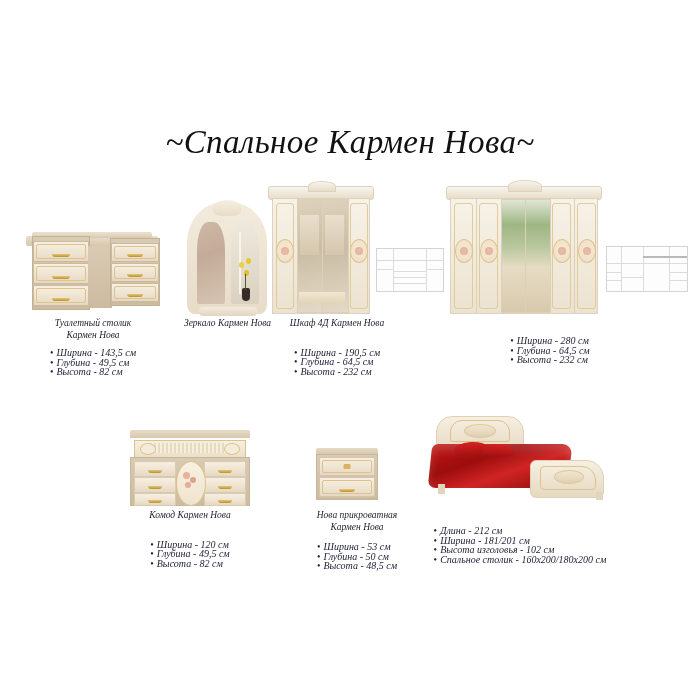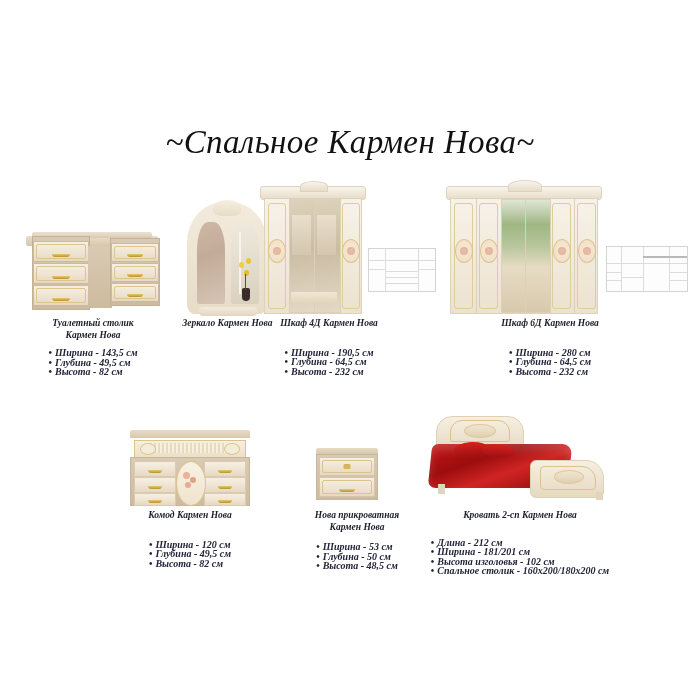--- a/index.html
+++ b/index.html
@@ -19,21 +19,21 @@
     text-align:center;
     font-style:italic;
     font-size:33px;
     font-weight:400;
     letter-spacing:.4px;
     color:#111;
     white-space:nowrap;
   }
 
   
-  .product{position:absolute;font-weight:bold;}
+  .product{position:absolute;}
   .shot{position:relative;}
   .caption{
     text-align:center;
     font-style:italic;
     font-size:9.5px;
     line-height:11.5px;
     color:#1d1d2b;
     white-space:nowrap;
   }
   .specs{
@@ -206,21 +206,21 @@
         <div style="position:absolute;left:58px;top:72px;width:1px;height:16px;background:#4a5a2a;"></div>
 
         <div style="position:absolute;left:12px;bottom:-2px;width:58px;height:9px;background:linear-gradient(180deg,#f2ebdc,#e2d6bf);border-radius:4px;"></div>
       </div>
     </div>
     <div class="caption">
       <div>Зеркало Кармен Нова</div>
     </div>
   </div>
 
-  <div class="product" style="left:264px;top:182px;width:170px;">
+  <div class="product" style="left:272px;top:182px;width:170px;">
     <div class="shot" style="height:136px;">
 
       <div style="position:absolute;left:0px;top:4px;width:98px;height:128px;">
         <div class="wr-cornice" style="top:0;"></div>
         <div style="position:absolute;left:36px;top:-5px;width:26px;height:9px;background:linear-gradient(180deg,#f8f4ec,#e7dcc8);border-radius:50% 50% 0 0;border:1px solid #ddd2bd;"></div>
         <div class="wr-body" style="left:0;right:0;top:12px;bottom:0;">
           <div class="wr-door" style="left:0;width:24px;">
               <div class="frame"></div>
               <div class="wr-medallion"></div>
             </div>
@@ -292,23 +292,20 @@
         <div class="v" style="left:36px;"></div>
         <div class="v" style="left:62px;"></div>
         <div class="h" style="top:9px;left:36px;right:0;background:#b9b9b9;height:2px;"></div>
         <div class="h" style="top:16px;"></div>
         <div class="h" style="top:25px;left:0;width:14px;"></div>
         <div class="h" style="top:33px;left:0;width:14px;"></div>
         <div class="h" style="top:30px;left:14px;width:22px;"></div>
         <div class="h" style="top:25px;left:62px;right:0;"></div>
         <div class="h" style="top:33px;left:62px;right:0;"></div>
       </div>
-    </div>
-    <div class="caption" style="width:200px;">
-      <div>Шкаф 6Д Кармен Нова</div>
     </div>
     <div class="specs-wrap" style="width:200px;margin-top:11px;">
       <ul class="specs">
         <li>Ширина - 280 см</li>
         <li>Глубина - 64,5 см</li>
         <li>Высота - 232 см</li>
       </ul>
     </div>
   </div>
 
@@ -403,23 +400,20 @@
       <div class="pillow" style="left:34px;top:28px;width:34px;height:14px;transform:rotate(-4deg);"></div>
       <div class="pillow" style="left:62px;top:30px;width:32px;height:13px;transform:rotate(3deg);"></div>
 
       <div class="bed-foot" style="left:110px;top:46px;width:72px;height:36px;border-radius:6px 18px 6px 6px;"></div>
       <div style="position:absolute;left:120px;top:52px;width:54px;height:22px;border:1px solid #dcc38c;border-radius:4px 14px 4px 4px;"></div>
       <div style="position:absolute;left:134px;top:56px;width:28px;height:12px;border-radius:50%;background:linear-gradient(180deg,#f1e6d0,#e0d0b2);border:1px solid #ddc79a;"></div>
 
       <div style="position:absolute;left:18px;top:70px;width:7px;height:10px;background:#e2d5bd;"></div>
       <div style="position:absolute;left:176px;top:78px;width:7px;height:8px;background:#e2d5bd;"></div>
     </div>
-    <div class="caption">
-      <div>Кровать 2-сп Кармен Нова</div>
-    </div>
     <div class="specs-wrap" style="margin-top:9px;">
       <ul class="specs">
         <li>Длина - 212 см</li>
         <li>Ширина - 181/201 см</li>
         <li>Высота изголовья - 102 см</li>
         <li>Спальное столик - 160х200/180х200 см</li>
       </ul>
     </div>
   </div>
 

